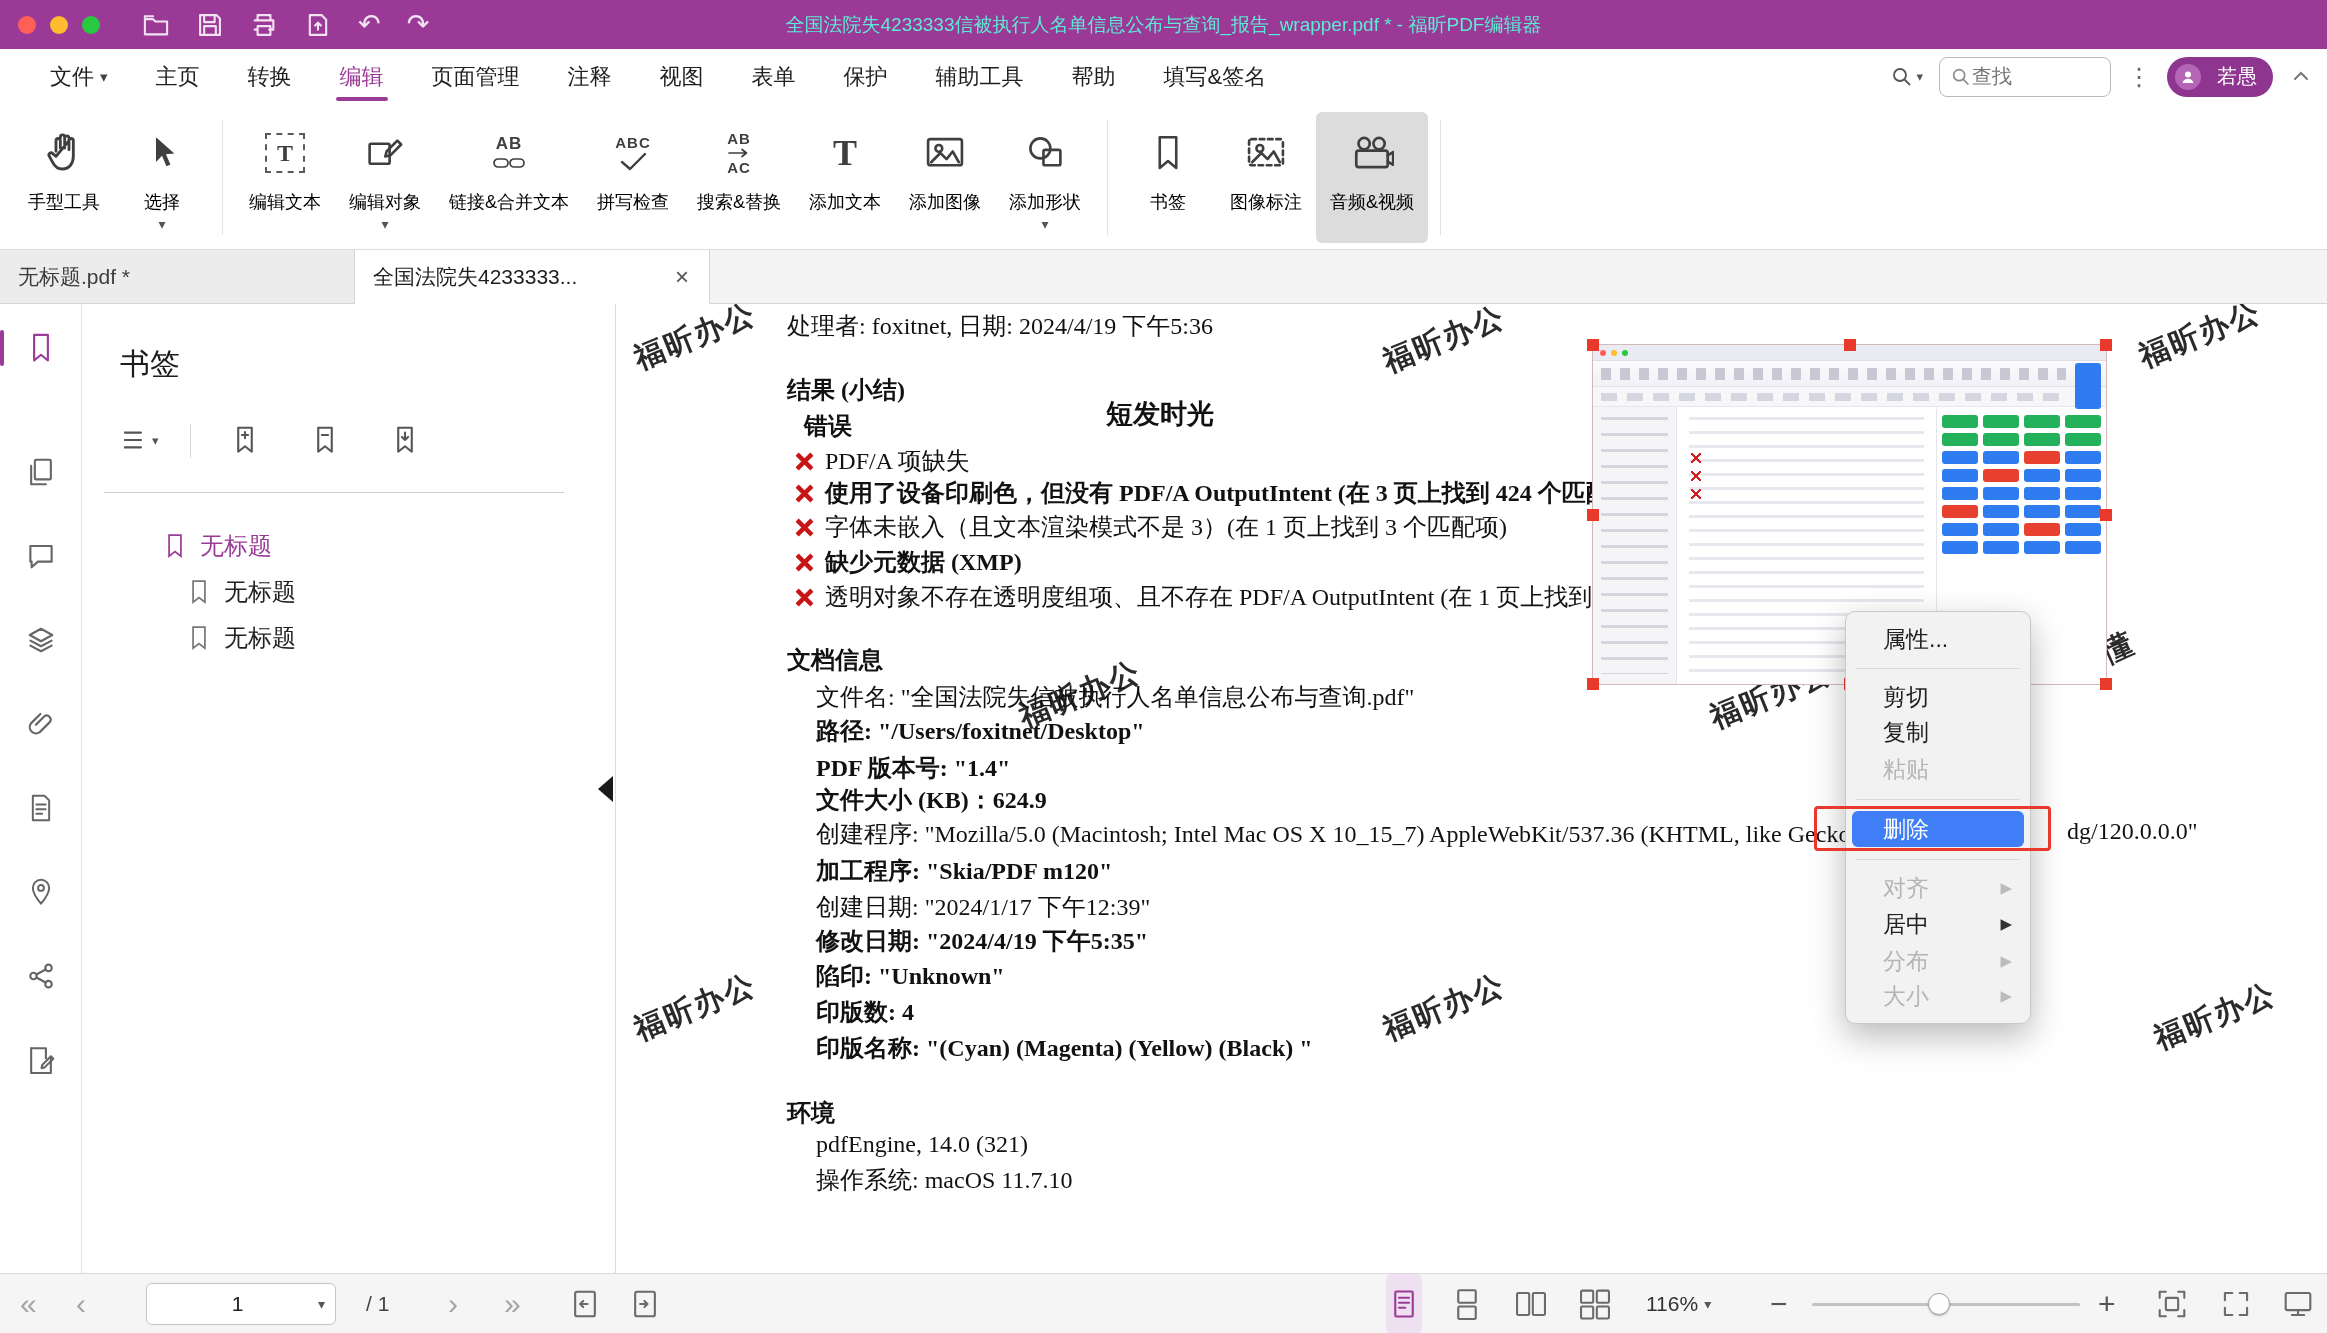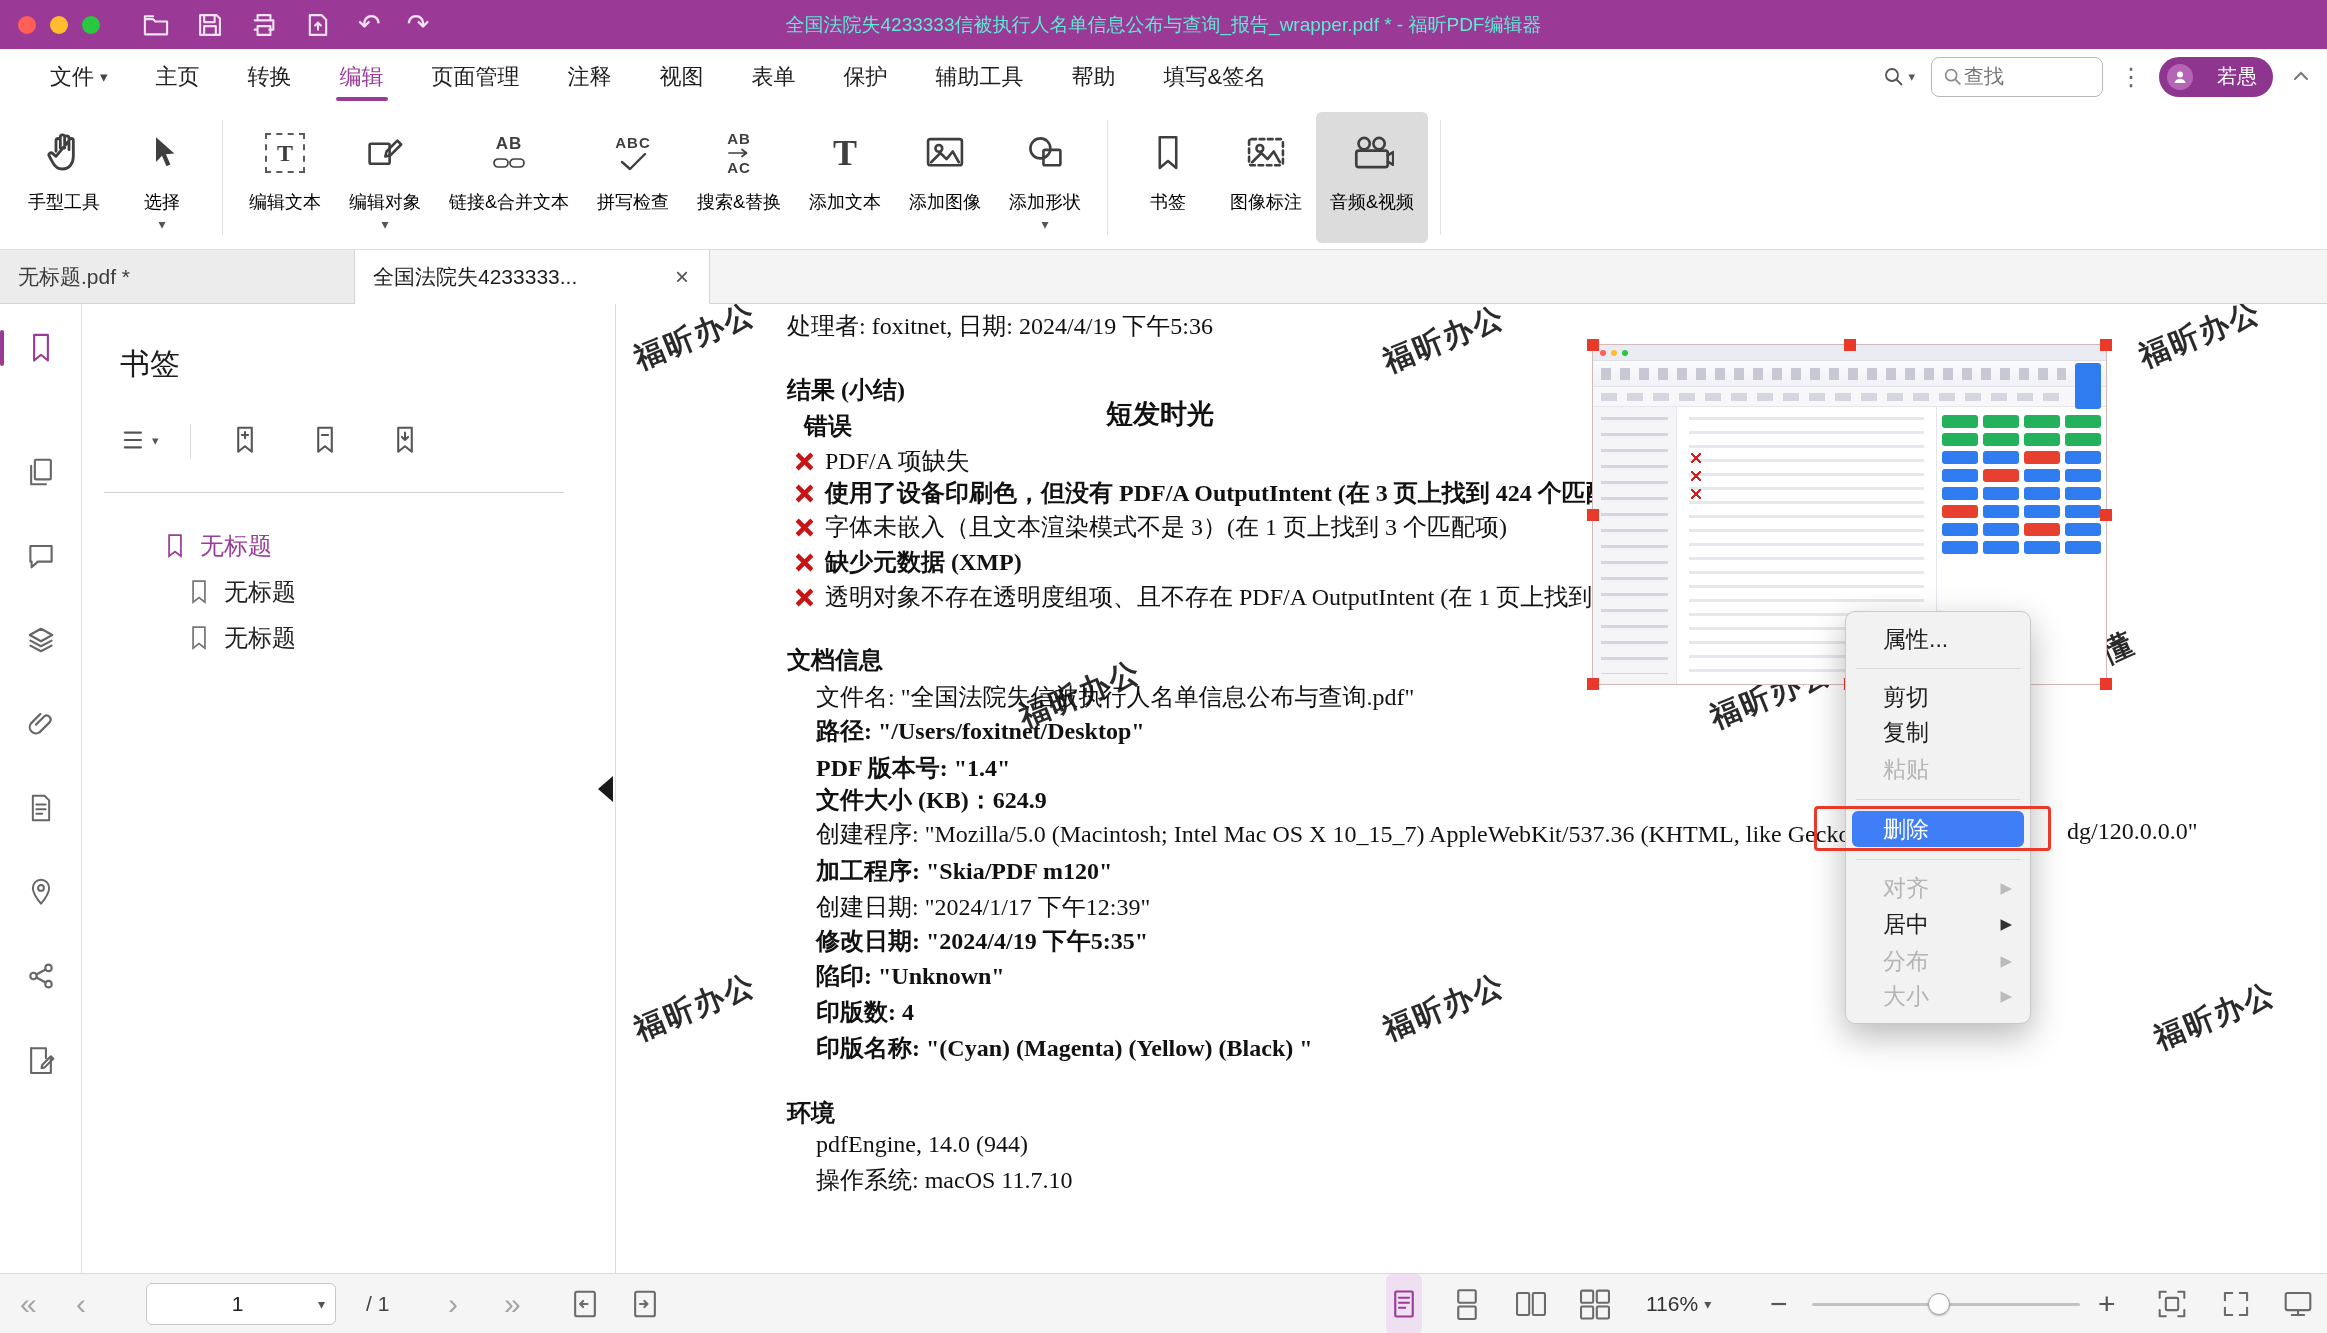--- a/index.html
+++ b/index.html
@@ -21,21 +21,21 @@
   .menubar{position:absolute;top:49px;left:0;right:0;height:55px;background:#fff;display:flex;align-items:stretch;padding-left:26px;z-index:49}
   .menu-item{display:flex;align-items:center;gap:6px;padding:0 24px;font-size:22px;color:#1f1f1f;position:relative;white-space:nowrap;cursor:default}
   .menu-item .mcaret{font-size:15px;color:#444}
   .menu-item.active{color:#9b3b98;font-weight:400}
   .menu-item.active::after{content:'';position:absolute;left:20px;right:20px;bottom:3px;height:4px;background:#9b3b98;border-radius:2px}
   .mb-right{position:absolute;right:14px;top:0;height:55px;display:flex;align-items:center;gap:16px}
   .searchpre{display:flex;align-items:center;gap:2px;color:#555}
   .searchbox{width:172px;height:40px;border:1px solid #b9b9b9;border-radius:8px;display:flex;align-items:center;padding:0 10px;background:#fff}
   .searchbox input{border:0;outline:0;font-size:20px;width:110px;color:#333;background:transparent;font-family:inherit}
   .vdots{font-size:24px;color:#666;letter-spacing:0}
-  .userpill{height:40px;background:#8e3590;border-radius:999px;display:flex;align-items:center;gap:24px;padding:0 16px 0 8px;color:#fff;font-size:20px}
+  .userpill{height:40px;background:#8e3590;border-radius:999px;display:flex;align-items:center;gap:16px;padding:0 16px 0 8px;color:#fff;font-size:20px}
   .avatar{width:26px;height:26px;border-radius:50%;background:#b565b5;display:flex;align-items:center;justify-content:center}
   .chevup{color:#777}
 
   
   .ribbon{position:absolute;top:104px;left:0;right:0;height:146px;background:#fff;border-bottom:1px solid #dcdcdc;display:flex;align-items:stretch;padding:8px 10px 6px 14px;z-index:48}
   .tool{display:flex;flex-direction:column;align-items:center;justify-content:flex-start;padding:10px 14px 6px;border-radius:6px;min-width:96px}
   .tool.active{background:#dcdcdc}
   .tool .ico{height:62px;display:flex;flex-direction:column;align-items:center;justify-content:center;gap:2px}
   .tool .tlabel{font-size:18px;color:#000000;margin-top:6px;white-space:nowrap}
   .tool .tcaret{font-size:14px;color:#555;margin-top:3px;line-height:1}
@@ -553,21 +553,21 @@
     <div class="dline" style="left:200px;top:514px">创建程序: "Mozilla/5.0 (Macintosh; Intel Mac OS X 10_15_7) AppleWebKit/537.36 (KHTML, like Gecko) Chrome/120</div>
     <div class="dline" style="left:1451px;top:514px">dg/120.0.0.0"</div>
     <div class="dline b" style="left:200px;top:551px">加工程序: "Skia/PDF m120"</div>
     <div class="dline" style="left:200px;top:587px">创建日期: "2024/1/17 下午12:39"</div>
     <div class="dline b" style="left:200px;top:621px">修改日期: "2024/4/19 下午5:35"</div>
     <div class="dline b" style="left:200px;top:656px">陷印: "Unknown"</div>
     <div class="dline b" style="left:200px;top:692px">印版数: 4</div>
     <div class="dline b" style="left:200px;top:728px">印版名称: "(Cyan) (Magenta) (Yellow) (Black) "</div>
 
     <div class="dline b" style="left:171px;top:793px">环境</div>
-    <div class="dline" style="left:200px;top:827px">pdfEngine, 14.0 (944)</div>
+    <div class="dline" style="left:200px;top:827px">pdfEngine, 14.0 (321)</div>
     <div class="dline" style="left:200px;top:860px">操作系统:  macOS 11.7.10</div>
 
     <div class="mini">
       <div class="m-title">
           <i class="md r"></i>
           <i class="md y"></i>
           <i class="md g"></i>
         </div>
       <div class="m-toolbar"></div>
       <div class="m-toolbar2"></div>

